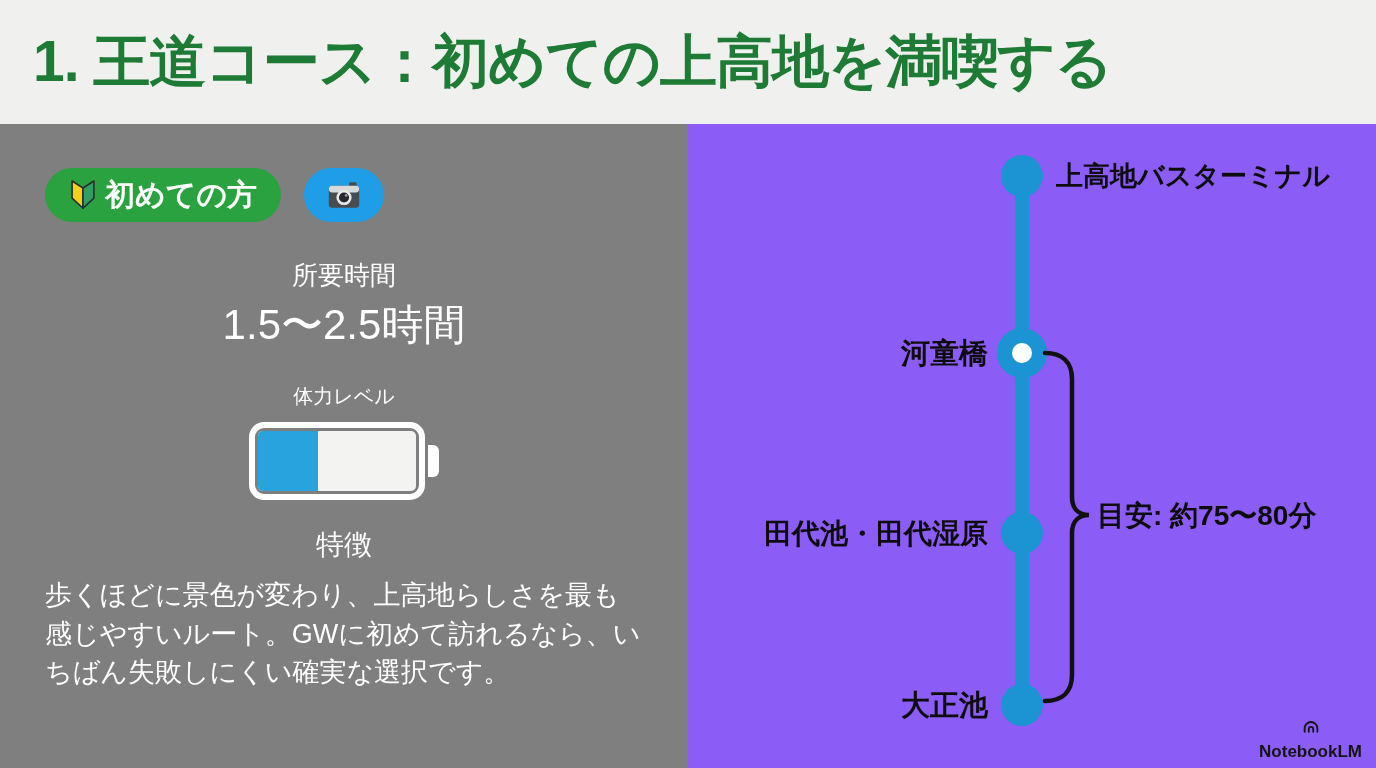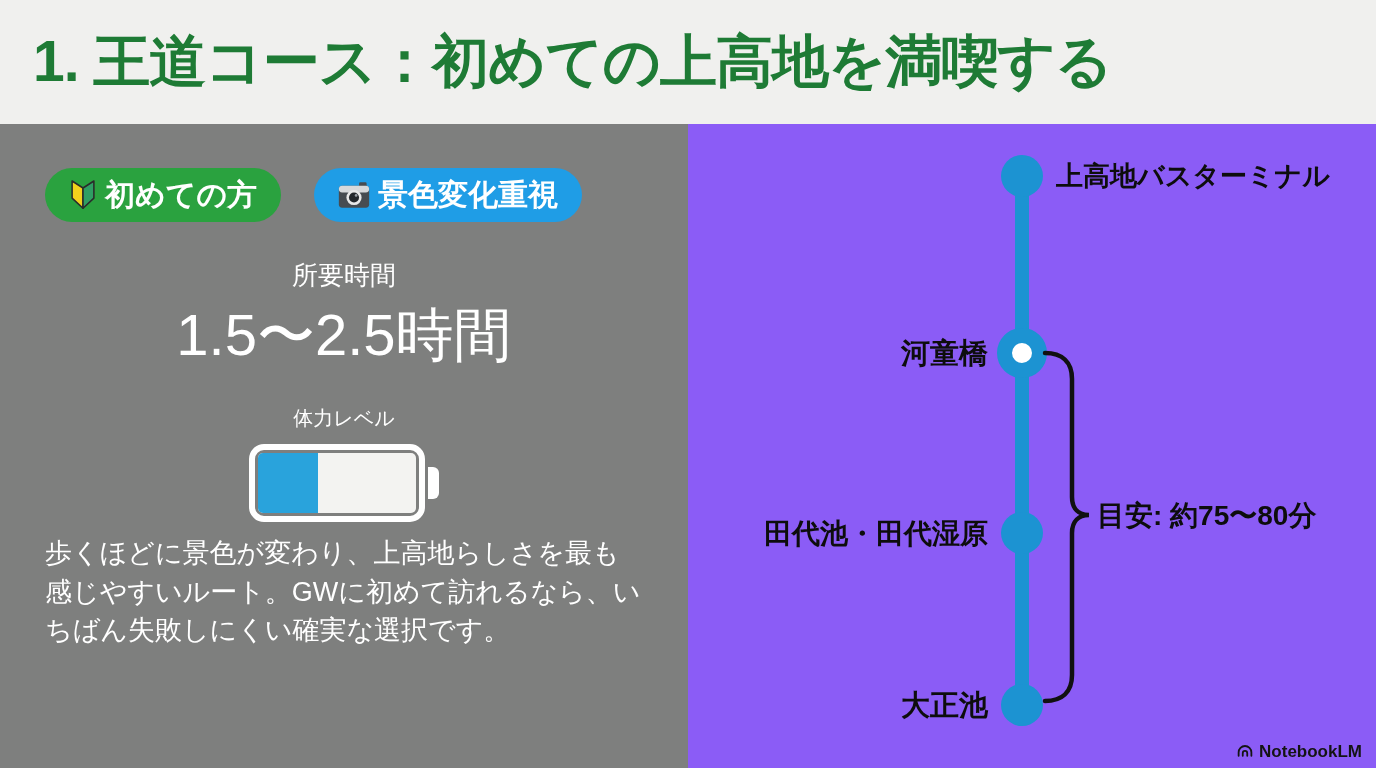--- a/index.html
+++ b/index.html
@@ -8,47 +8,47 @@
 
   
   .header { position:absolute; top:0; left:0; width:1376px; height:124px;
             background:#f0f0ee; display:flex; align-items:center;
             padding:17px 33px; box-sizing:border-box; }
   .title { margin:0; font-size:57px; font-weight:800; color:#1e7b35; white-space:nowrap; letter-spacing:-1px; }
 
   
   .left-panel { position:absolute; left:0; top:124px; width:688px; height:644px;
                 background:#7e7f7e; color:#ffffff; box-sizing:border-box; }
-  .badges { display:flex; gap:33px; margin:44px 0 0 45px; }
+  .badges { display:flex; gap:23px; margin:44px 0 0 45px; }
   .badge { display:inline-flex; align-items:center; gap:8px; height:54px; padding:0 24px;
            border-radius:27px; font-size:30px; font-weight:700; color:#fff; white-space:nowrap; }
   .badge-green { background:#2aa23f; }
   .badge-blue  { background:#1f9de6; }
   .badge-icon { display:inline-flex; align-items:center; }
 
   .stat-label { text-align:center; font-size:26px; margin-top:36px; font-weight:500; color:#ffffff; }
-  .stat-value { text-align:center; font-size:58px; margin-top:4px; font-weight:500; }
+  .stat-value { text-align:center; font-size:42px; margin-top:4px; font-weight:500; }
   .lvl  { font-size:20px; margin-top:30px; }
   .feat { font-size:28px; margin-top:26px; }
 
   .battery-row { display:flex; justify-content:center; align-items:center; margin-top:12px; }
   .battery { width:158px; height:60px; border:6px solid #ffffff; border-radius:15px; padding:3px; box-sizing:content-box; }
   .battery-inner { background:#f3f3f1; height:100%; border-radius:5px; overflow:hidden; }
   .battery-fill  { height:100%; background:#29a3dc; }
   .battery-nub   { width:11px; height:32px; background:#ffffff; border-radius:0 6px 6px 0; margin-left:3px; }
 
   .features-text { margin:12px 42px 8px 45px; font-size:27px; line-height:1.43; font-weight:500; }
 
   
   .right-panel { position:absolute; left:688px; top:124px; width:688px; height:644px; background:#8b5cf6; }
   svg.timeline { position:absolute; left:0; top:0; }
   svg.timeline text { font-family:"Liberation Sans","DejaVu Sans",sans-serif; font-weight:700; fill:#0d0d0d; }
 
   .brand { position:absolute; right:14px; bottom:6px; display:flex; align-items:center; gap:5px;
-           font-size:17px; font-weight:700; color:#141414; }
+           font-size:17px; font-weight:700; color:#141414;flex-direction:column; }
 </style>
 </head>
 <body>
 
 <div class="stage">
 
   <header class="header">
     <h1 class="title">1. 王道コース：初めての上高地を満喫する</h1>
   </header>
 
@@ -67,37 +67,37 @@
         <span class="badge-icon">
           <svg width="32" height="28" viewBox="0 0 38 32" aria-hidden="true">
             <rect x="25" y="1" width="9" height="5" rx="1.5" fill="#474c51"></rect>
             <rect x="1" y="5" width="36" height="26" rx="4" fill="#474c51"></rect>
             <rect x="1" y="5" width="36" height="8" rx="4" fill="#d7d9db"></rect>
             <circle cx="19" cy="19" r="9" fill="#e9e9e9"></circle>
             <circle cx="19" cy="19" r="6" fill="#24282c"></circle>
             <circle cx="21.5" cy="16.5" r="1.6" fill="#9aa0a6"></circle>
           </svg>
         </span>
-        <span>景色変化重視</span>
       </span>
     </div>
 
     <div class="stat-label">所要時間</div>
     <div class="stat-value">1.5〜2.5時間</div>
 
     <div class="stat-label lvl">体力レベル</div>
     <div class="battery-row">
       <div class="battery">
         <div class="battery-inner">
           <div class="battery-fill" style="width: 38%; background: rgb(41, 163, 220);"></div>
         </div>
       </div>
       <div class="battery-nub"></div>
     </div>
 
+    <div class="stat-label feat">特徴</div>
     <p class="features-text">歩くほどに景色が変わり、上高地らしさを最も感じやすいルート。GWに初めて訪れるなら、いちばん失敗しにくい確実な選択です。</p>
   </section>
 
   <section class="right-panel">
     <svg class="timeline" width="688" height="644" viewBox="0 0 688 644">
       <rect x="327" y="52" width="14" height="530" fill="#1c93d2"></rect>
 
       <circle cx="334" cy="52" r="21" fill="#1c93d2"></circle>
       <circle cx="334" cy="229" r="17.5" fill="#ffffff" stroke="#1c93d2" stroke-width="15"></circle>
       <circle cx="334" cy="409" r="21" fill="#1c93d2"></circle>

